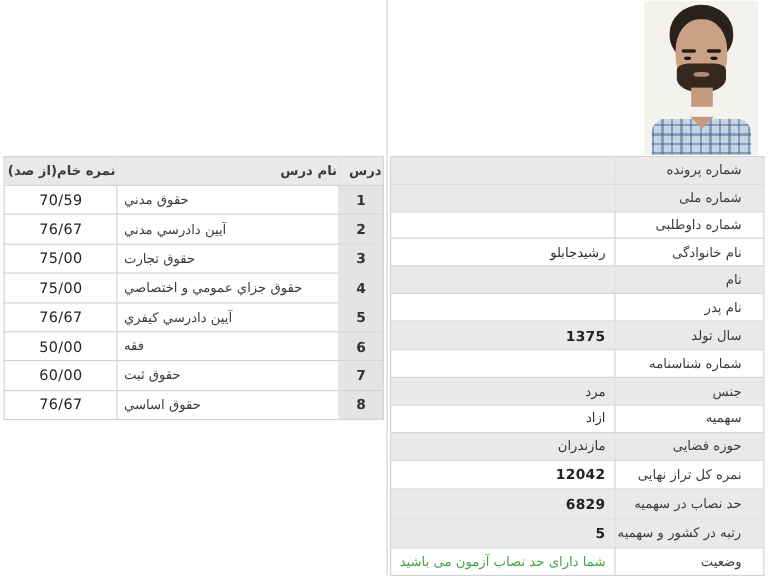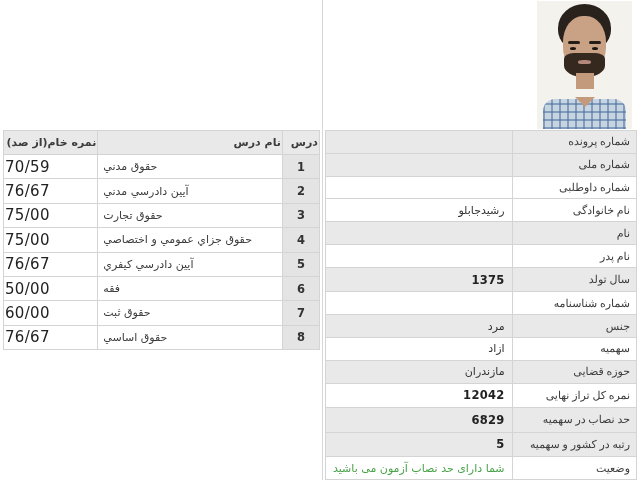--- a/index.html
+++ b/index.html
@@ -73,29 +73,29 @@
     text-align:right;font-size:11px;
   }
   .scores .col-idx{width:37px;}
   .scores .col-course{width:184px;}
   .scores .col-score{width:94px;}
   .scores td.idx{
     background:#e4e4e4;text-align:center;font-weight:700;color:#333;
     font-size:11.5px;
   }
   .scores td.course{text-align:left;padding:0 5px;color:#3c3c3c;}
-  .scores td.score{text-align:left;color:#222;font-size:15px;letter-spacing:.3px;}
+  .scores td.score{text-align:center;color:#222;font-size:12px;letter-spacing:.3px;}
 
   
   .info{
     position:absolute;right:3px;top:130px;width:312px;height:350px;
   }
   .info .col-label{width:124px;}
   .info .col-value{width:186px;}
-  .info td.label{padding:0 6px;color:#3c3c3c;font-family:Liberation Serif, serif;}
+  .info td.label{padding:0 18px;color:#3c3c3c;}
   .info td.value{text-align:right;padding:0 7px;color:#333;}
   .info td.value.num{font-weight:700;font-size:11.5px;color:#222;letter-spacing:.3px;}
   .info td.value.status{color:#48a248;text-align:center;}
 </style>
 </head>
 <body>
 
 <div class="vdivider"></div>
 
 <div class="photo">

